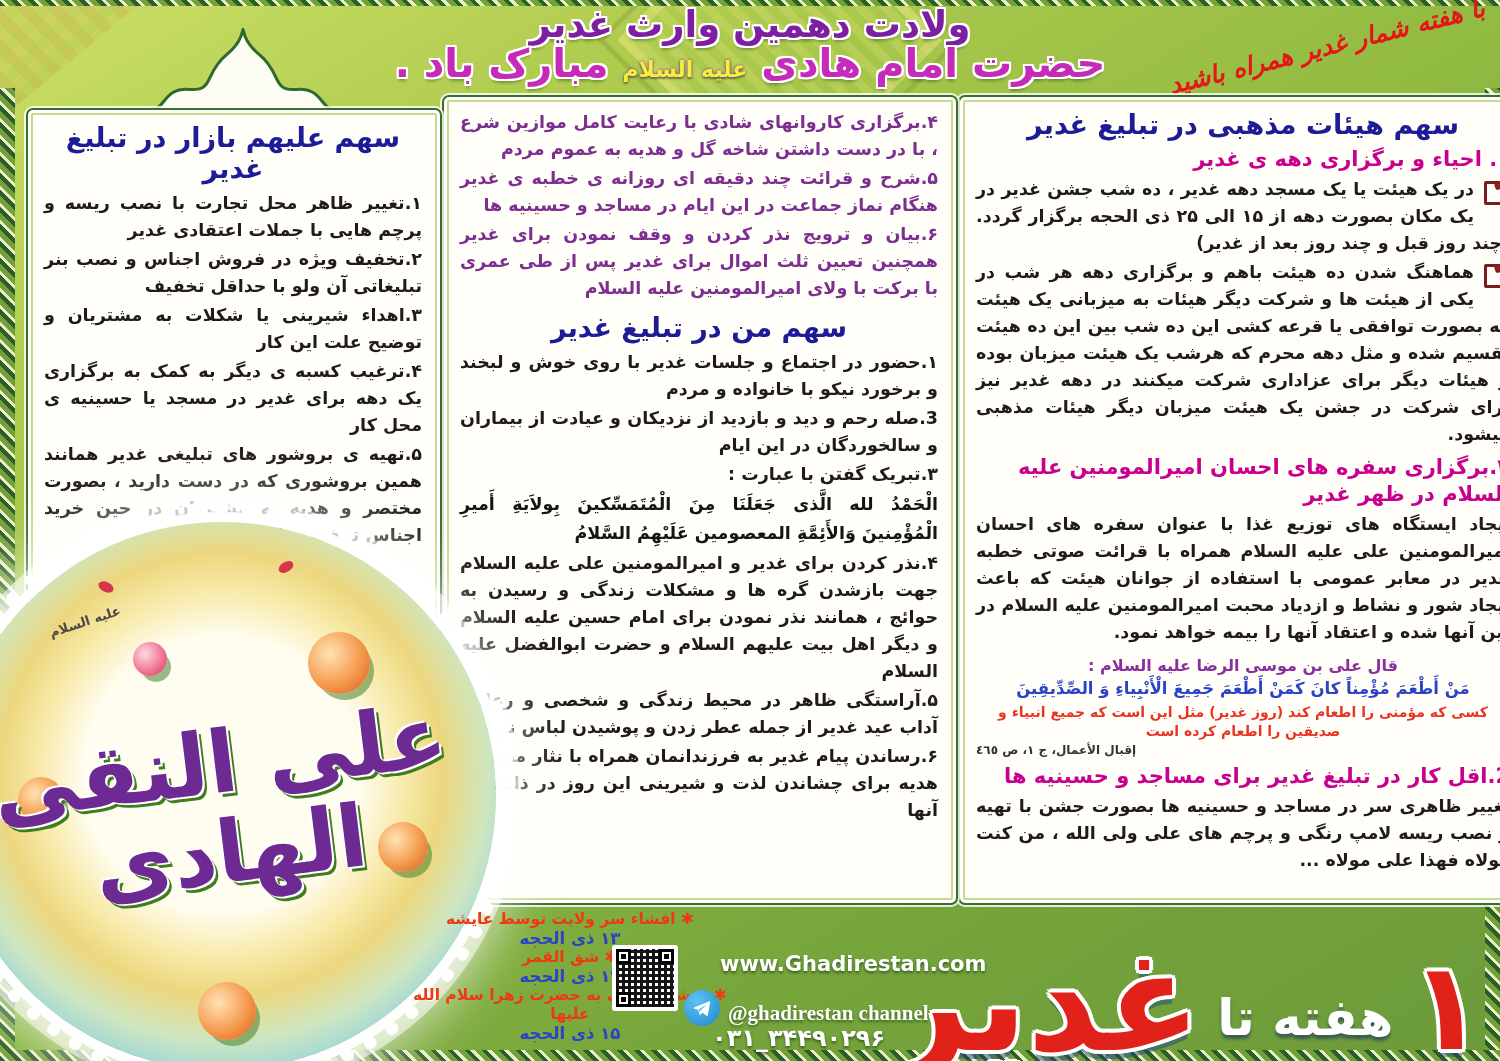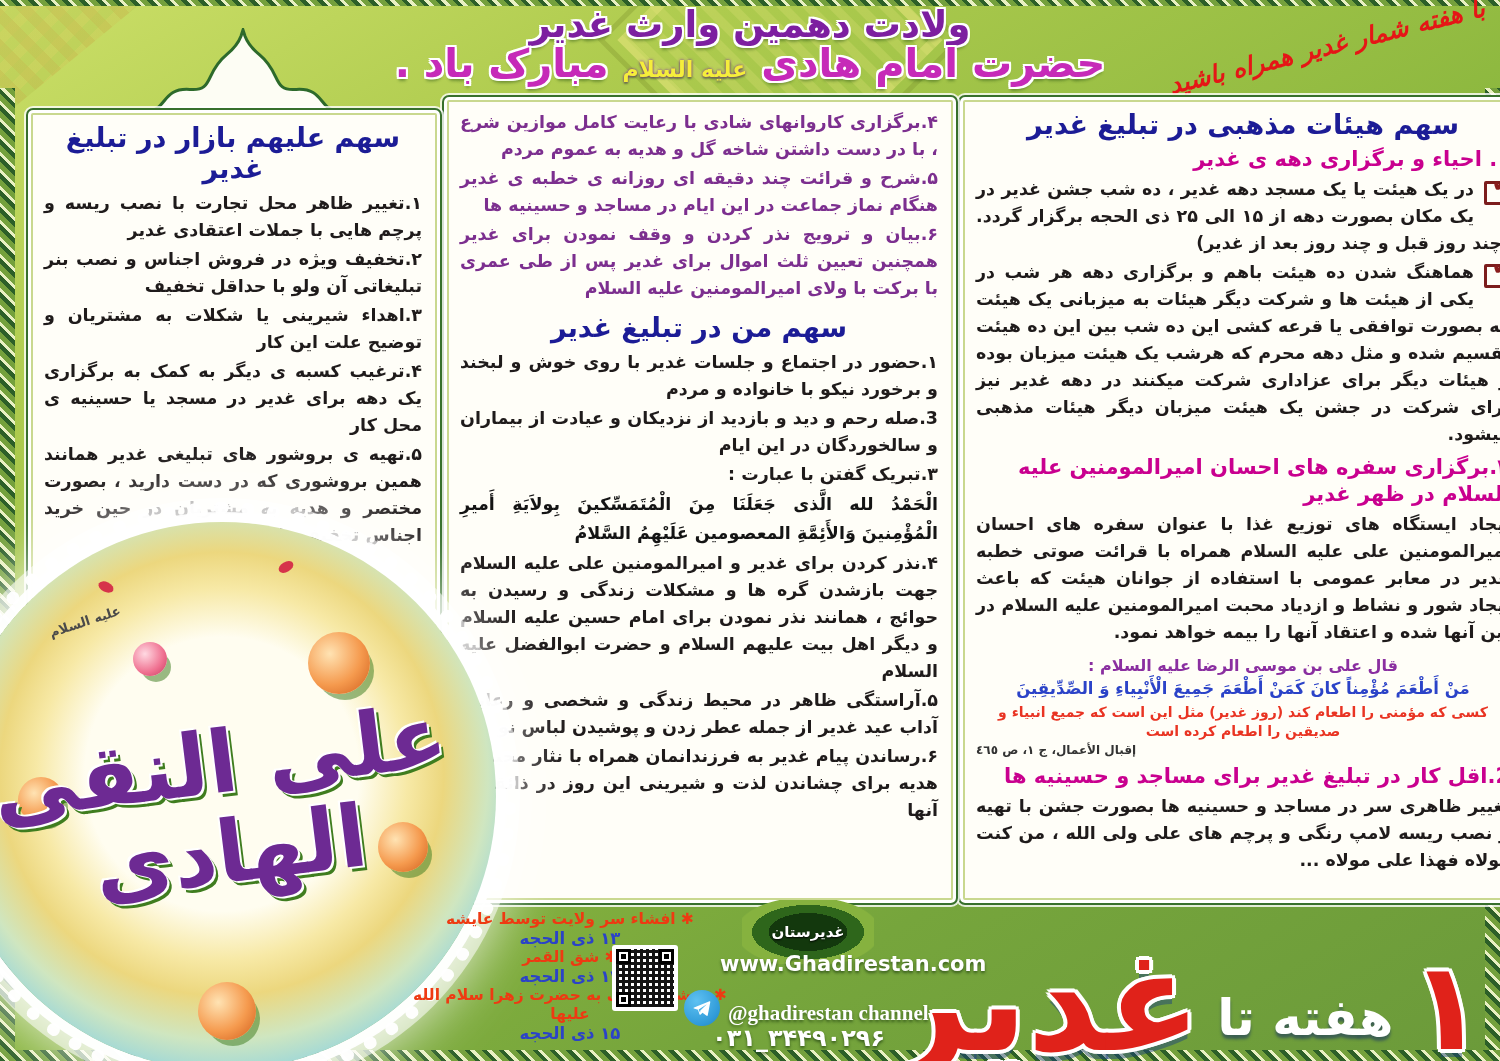--- a/index.html
+++ b/index.html
@@ -194,23 +194,20 @@
   </div>
 
   <div class="qr">
     <div class="qr-grid">
       <span class="qr-f f1"></span>
       <span class="qr-f f2"></span>
       <span class="qr-f f3"></span>
     </div>
   </div>
 
-  <div class="logo">
-    <span>غدیرستان</span>
-  </div>
 
   <div class="www">www.Ghadirestan.com</div>
 
   <div class="tg">
     <span class="tg-ic">
       <svg width="20" height="20" viewBox="0 0 24 24">
           <path d="M21,4 L2.5,11.3 C1.6,11.7 1.6,12.3 2.4,12.5 L7.2,14 L9,19.6 C9.2,20.3 9.6,20.4 10.1,20 L12.6,17.7 L17.5,21.3 C18.2,21.7 18.7,21.4 18.9,20.6 L21.9,5.2 C22.1,4.2 21.7,3.7 21,4 Z M8,13.8 L17.8,7.5 L10,14.9 L9.7,17.6 Z" fill="#fff"></path>
         </svg>
     </span>
     <span class="tg-handle">@ghadirestan channel</span>

